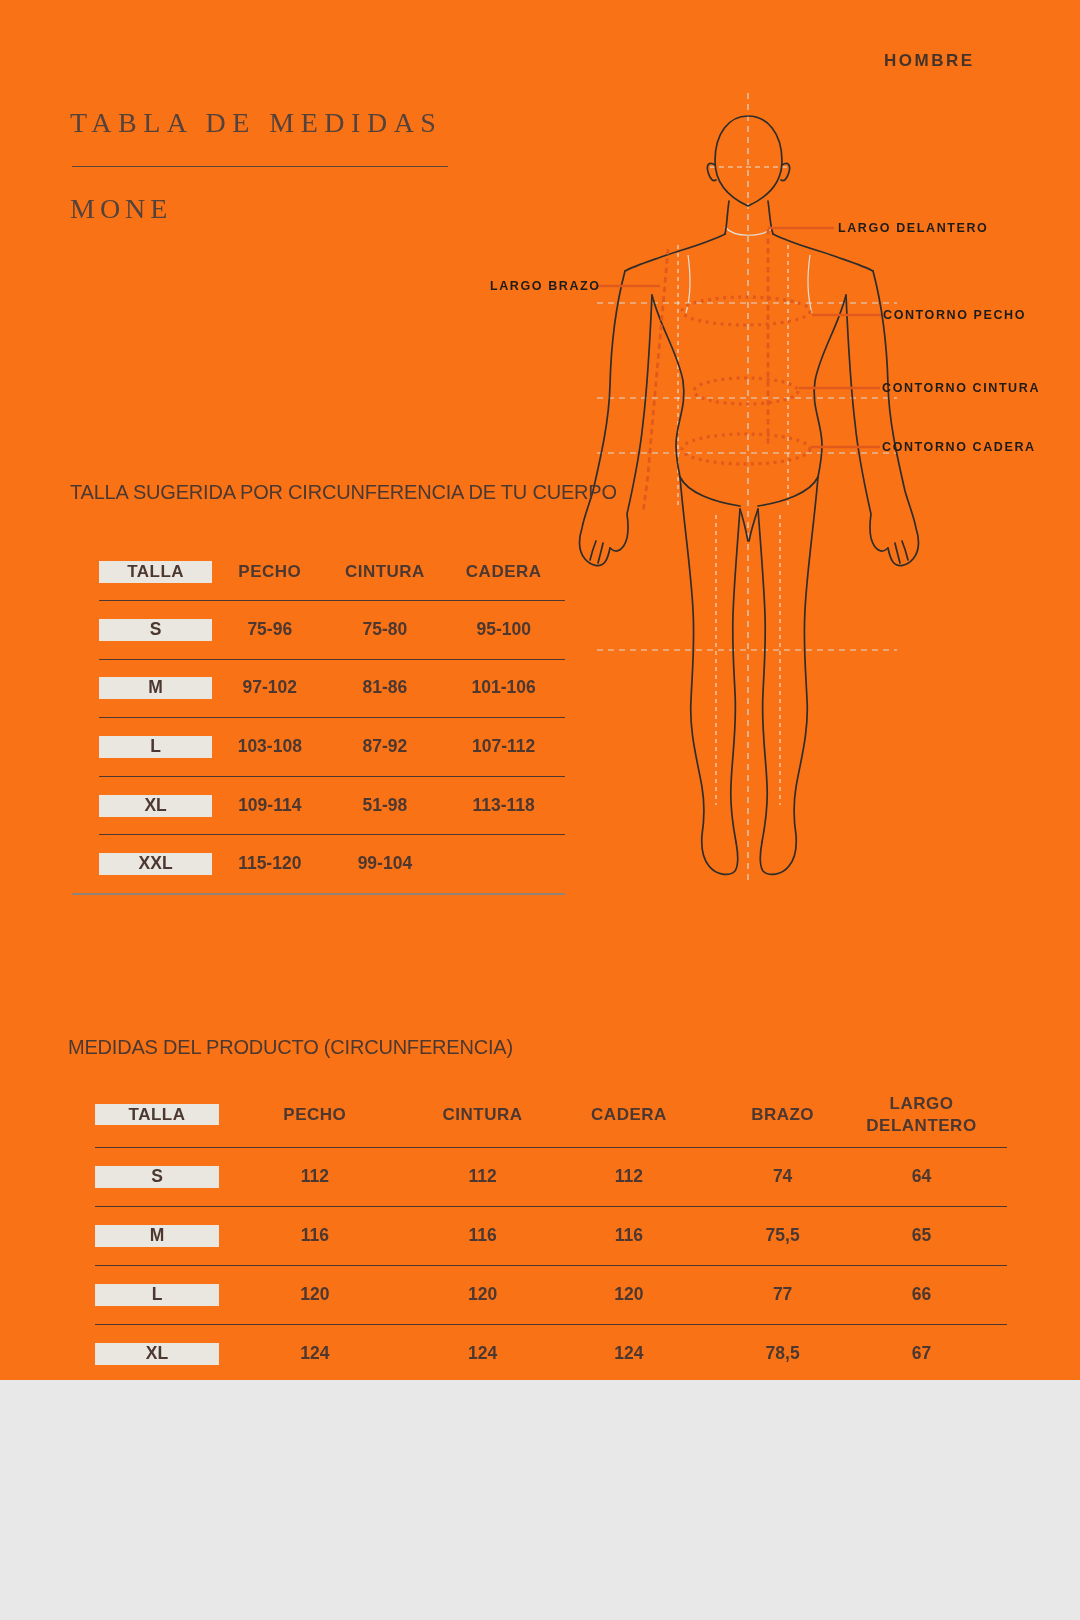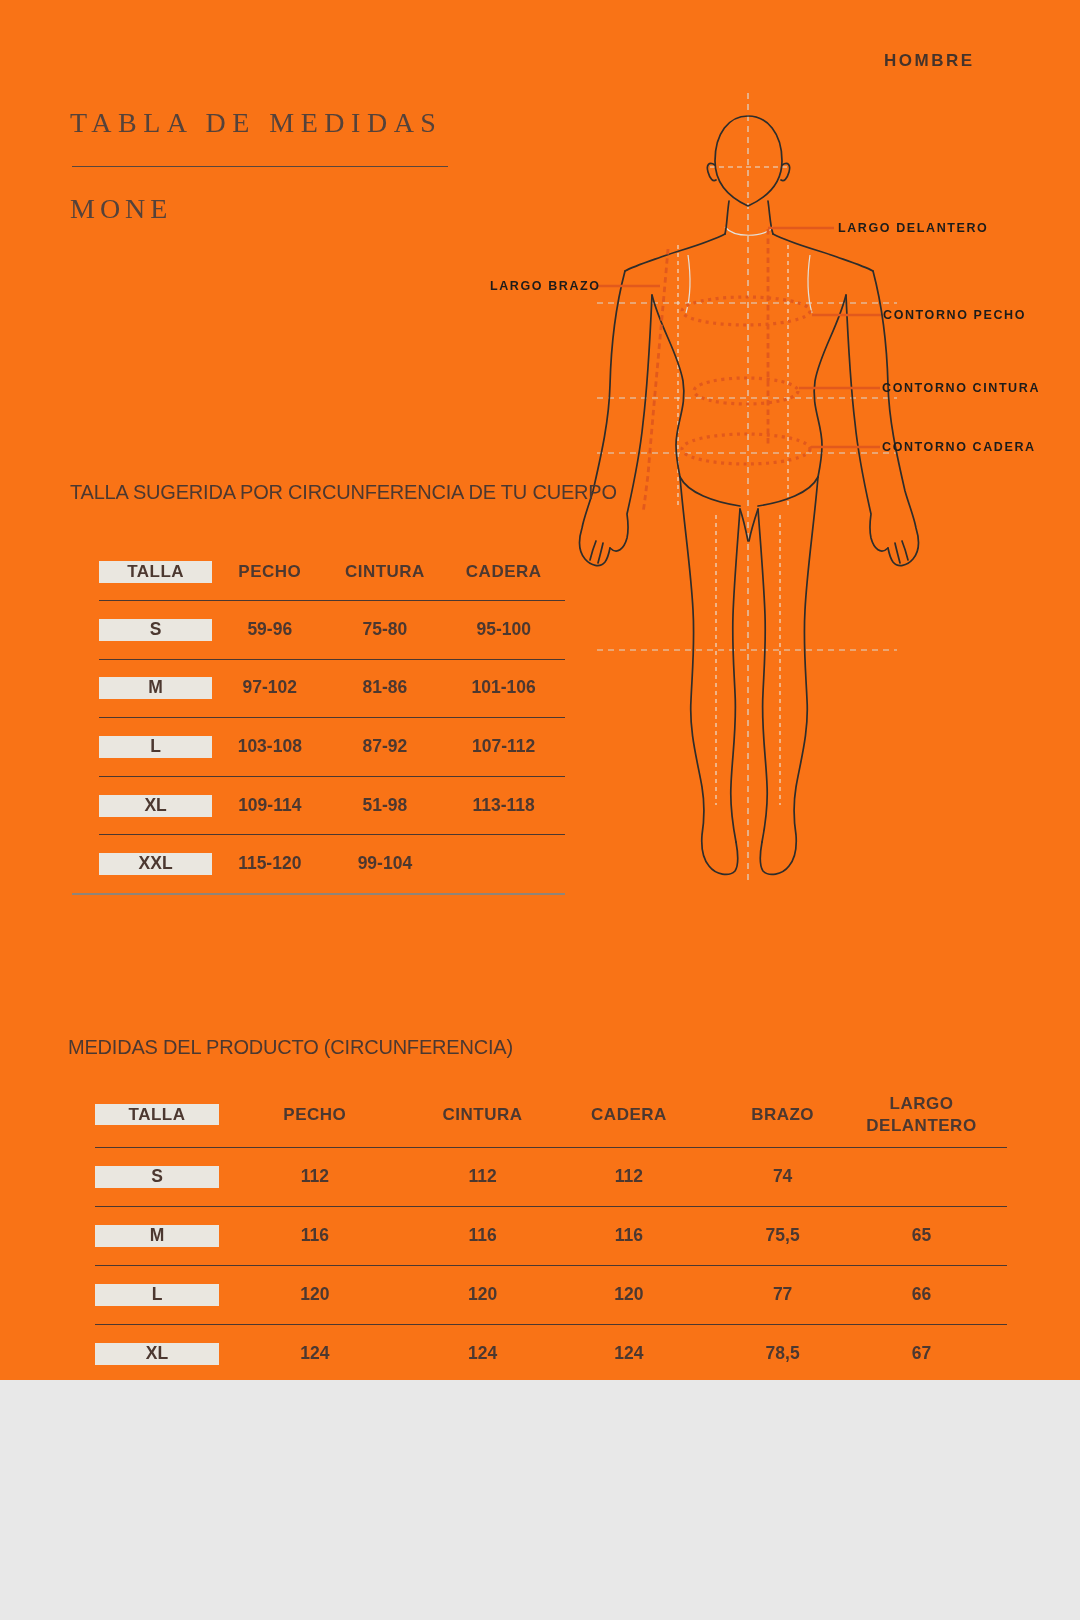--- a/index.html
+++ b/index.html
@@ -163,21 +163,21 @@
   <div class="section-title section1-title">TALLA SUGERIDA POR CIRCUNFERENCIA DE TU CUERPO</div>
   <div class="sizing-table table1 t1">
     <div class="trow head">
       <div class="cell size-col">TALLA</div>
       <div class="cell">PECHO</div>
       <div class="cell">CINTURA</div>
       <div class="cell">CADERA</div>
     </div>
     <div class="trow data">
       <div class="cell size-col">S</div>
-      <div class="cell">59-96</div>
+      <div class="cell">75-96</div>
       <div class="cell">75-80</div>
       <div class="cell">95-100</div>
     </div>
     <div class="trow data">
       <div class="cell size-col">M</div>
       <div class="cell">97-102</div>
       <div class="cell">81-86</div>
       <div class="cell">101-106</div>
     </div>
     <div class="trow data">
@@ -209,20 +209,21 @@
       <div class="cell">BRAZO</div>
       <div class="cell">LARGO
 DELANTERO</div>
     </div>
     <div class="trow data">
       <div class="cell size-col">S</div>
       <div class="cell">112</div>
       <div class="cell">112</div>
       <div class="cell">112</div>
       <div class="cell">74</div>
+      <div class="cell">64</div>
     </div>
     <div class="trow data">
       <div class="cell size-col">M</div>
       <div class="cell">116</div>
       <div class="cell">116</div>
       <div class="cell">116</div>
       <div class="cell">75,5</div>
       <div class="cell">65</div>
     </div>
     <div class="trow data">

